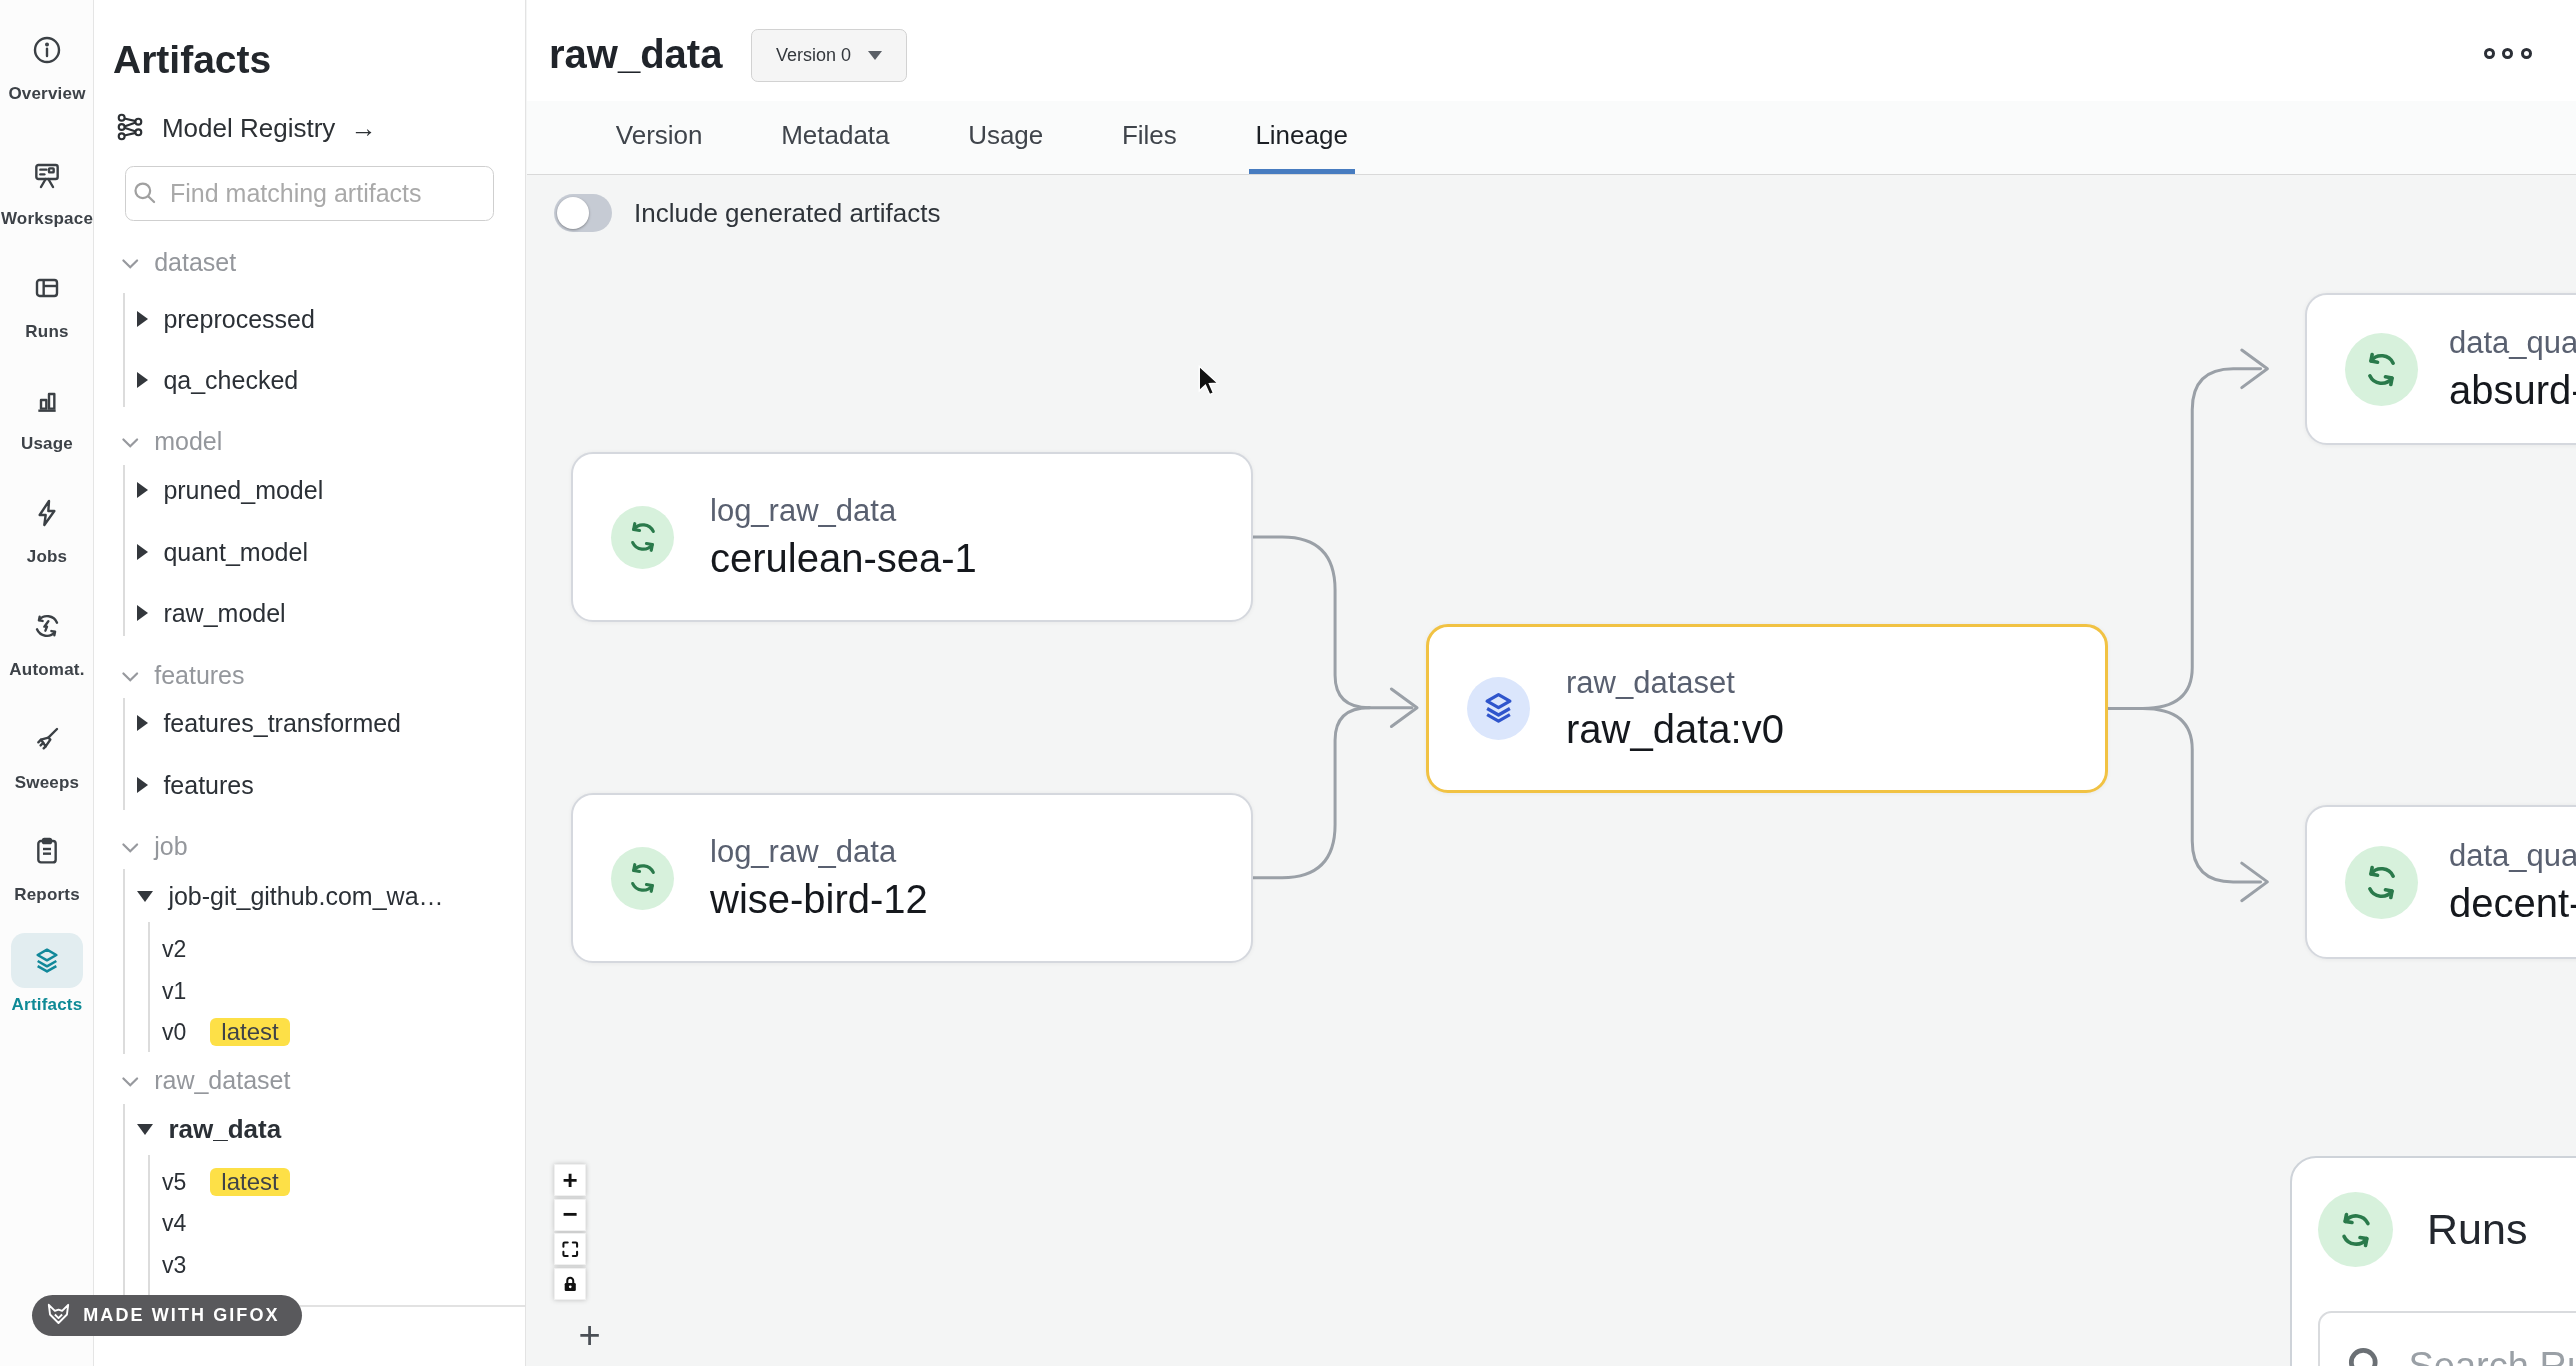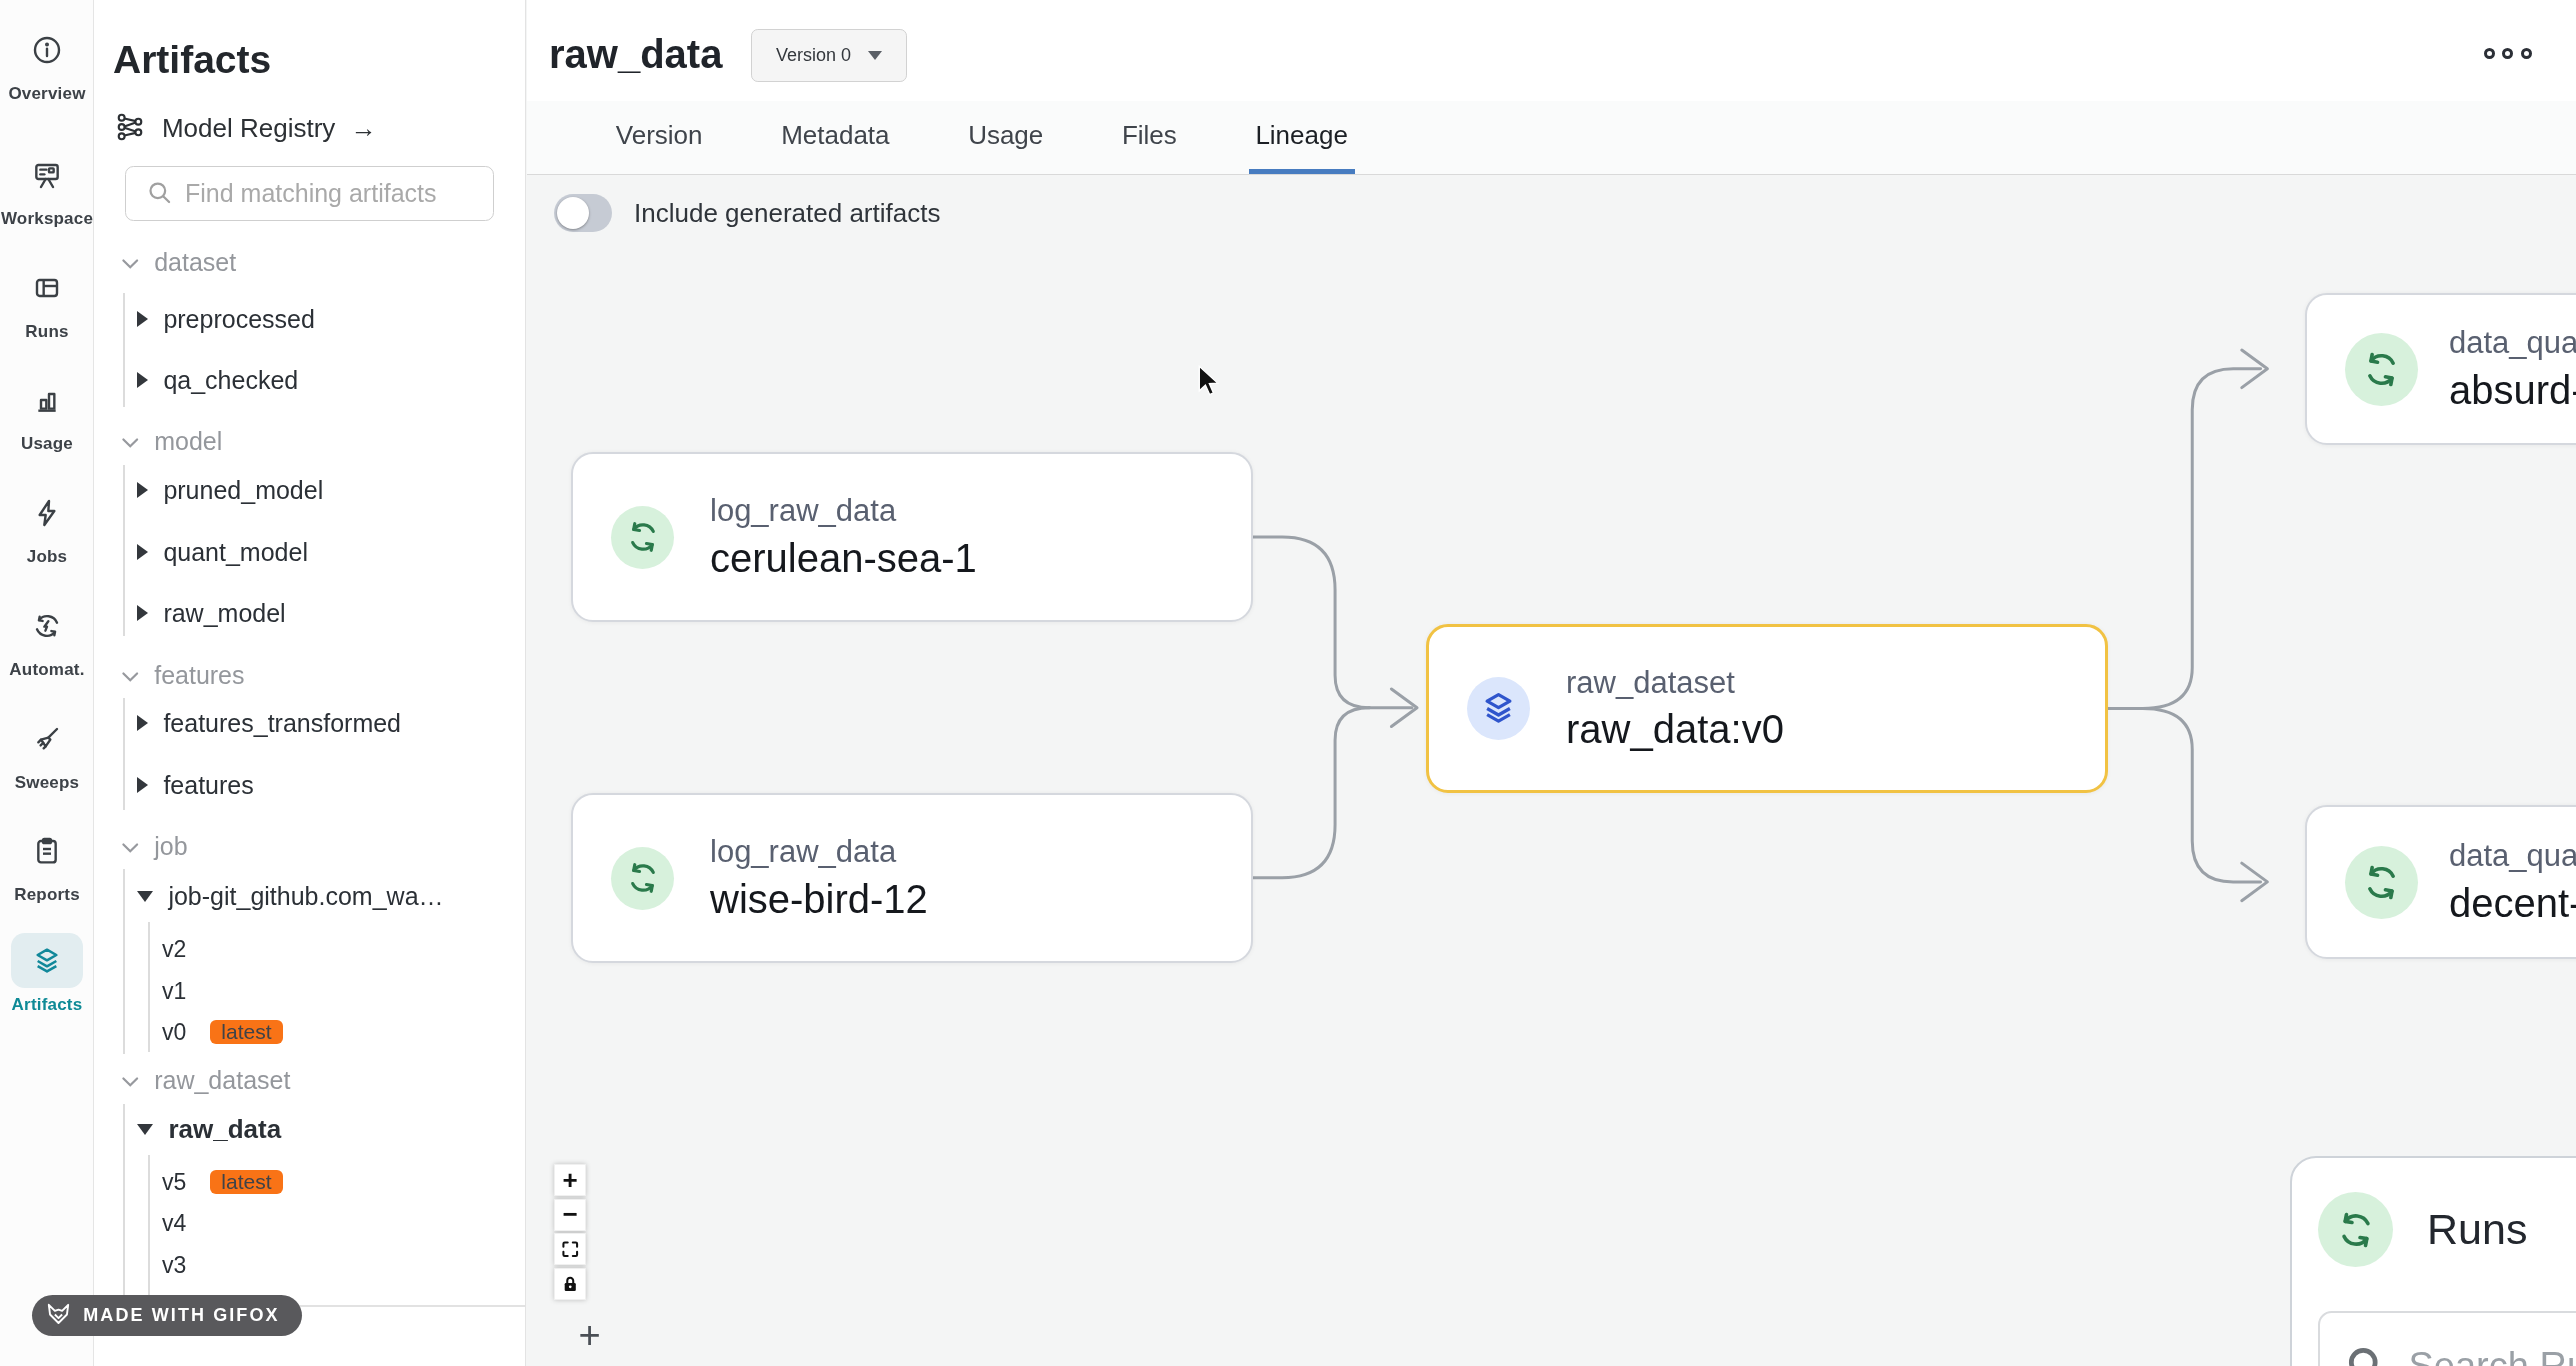--- a/index.html
+++ b/index.html
@@ -19,39 +19,39 @@
   .nav-item svg { width:32px; height:32px; }
 
   
   .side-panel { position:absolute; left:94px; top:0; width:432px; height:1367px;
                 background:#ffffff; border-right:0.9px solid #e3e3e3; z-index:4; }
   .panel-title { position:absolute; left:19px; top:38px; font-size:39px; font-weight:600; color:#23272c; }
   .registry-row { position:absolute; left:20.5px; top:111px; display:flex; align-items:center; gap:15.4px; cursor:pointer; }
   .registry-row svg { width:32px; height:32px; }
   .registry-row .reg-label { font-size:26px; color:#2c3034; }
   .search-box { position:absolute; left:31px; top:166px; width:369px; height:55px; border:1.7px solid #cfcfcf;
-                border-radius:8.5px; background:#fff; display:flex; align-items:center; padding:0 20px; gap:12px; }
+                border-radius:8.5px; background:#fff; display:flex; align-items:center; padding:0 5px; gap:12px; }
   .search-box svg { width:27px; height:27px; flex:0 0 auto; }
   .search-box input { border:none; outline:none; font-size:25px; color:#444; width:100%;
                       font-family:inherit; background:transparent; }
   .search-box input::placeholder { color:#a9a9a9; }
 
   .tree-row { position:absolute; height:34px; display:flex; align-items:center; cursor:pointer; white-space:nowrap; }
   .tree-row .glyph { display:inline-block; }
   .t-group { left:26px; color:#94979c; font-size:25px; gap:13.7px; }
   .t-item  { left:43px; color:#2b3036; font-size:25px; gap:15.4px; }
   .t-ver   { left:68px; color:#2b3036; font-size:23px; gap:12px; }
   .t-bold  { font-weight:700; font-size:26px; }
   .tri-right { width:0; height:0; border-top:8.5px solid transparent; border-bottom:8.5px solid transparent;
                border-left:11px solid #33373c; }
   .tri-down  { width:0; height:0; border-left:8.5px solid transparent; border-right:8.5px solid transparent;
                border-top:11px solid #33373c; }
   .chev svg { width:20.5px; height:13.7px; }
-  .badge { margin-left:12px; background:#f97316; color:#3f4348; border-radius:6px;
-           font-size:21px; padding:0 11px; }
+  .badge { margin-left:12px; background:#fde047; color:#3f4348; border-radius:6px;
+           font-size:24px; padding:0 11px; }
   .guide { position:absolute; width:1.7px; background:#dcdcdc; }
   .panel-divider { position:absolute; left:94px; top:1305px; width:432px; height:1.7px; background:#e2e2e2; z-index:6; }
   .add-artifact-btn { position:absolute; left:569px; top:1315px; width:41px; height:41px; display:flex;
                       align-items:center; justify-content:center; font-size:38px; font-weight:300;
                       color:#4a4f55; cursor:pointer; z-index:7; }
 
   
   .gifox { position:absolute; left:32px; top:1295px; height:41px; background:#59595c; border-radius:20.5px;
            display:flex; align-items:center; gap:10.2px; padding:0 22px 0 12px; z-index:30; }
   .gifox svg { width:29px; height:29px; }

